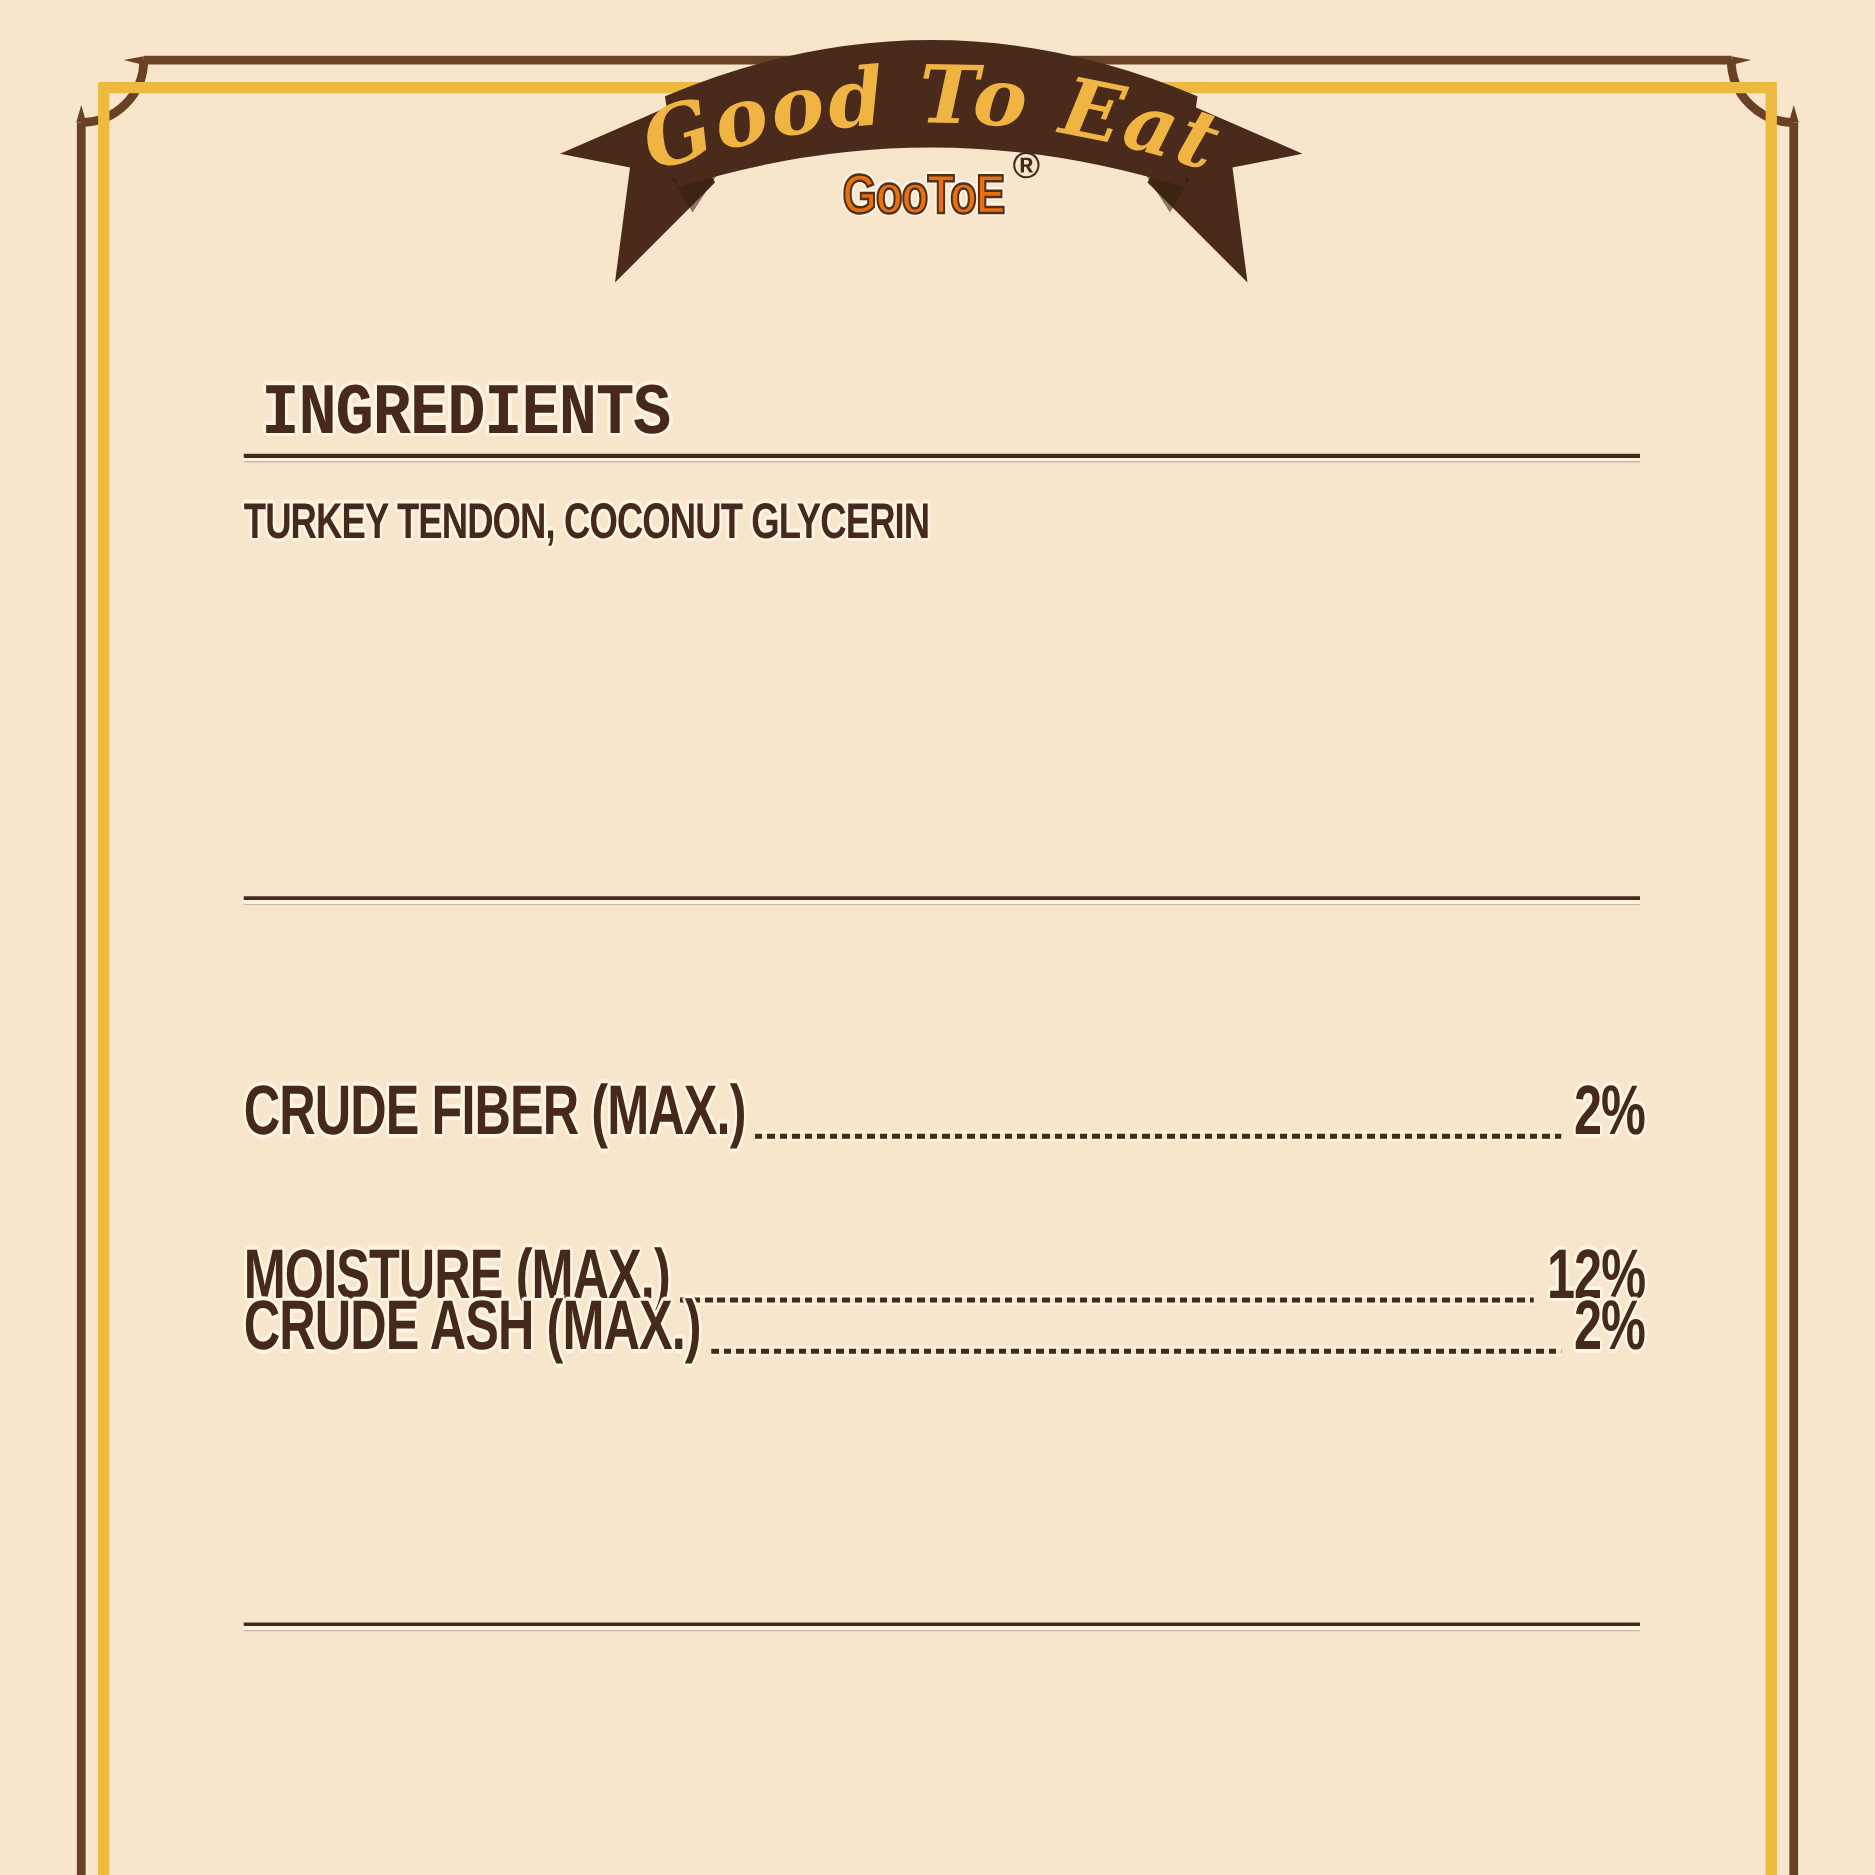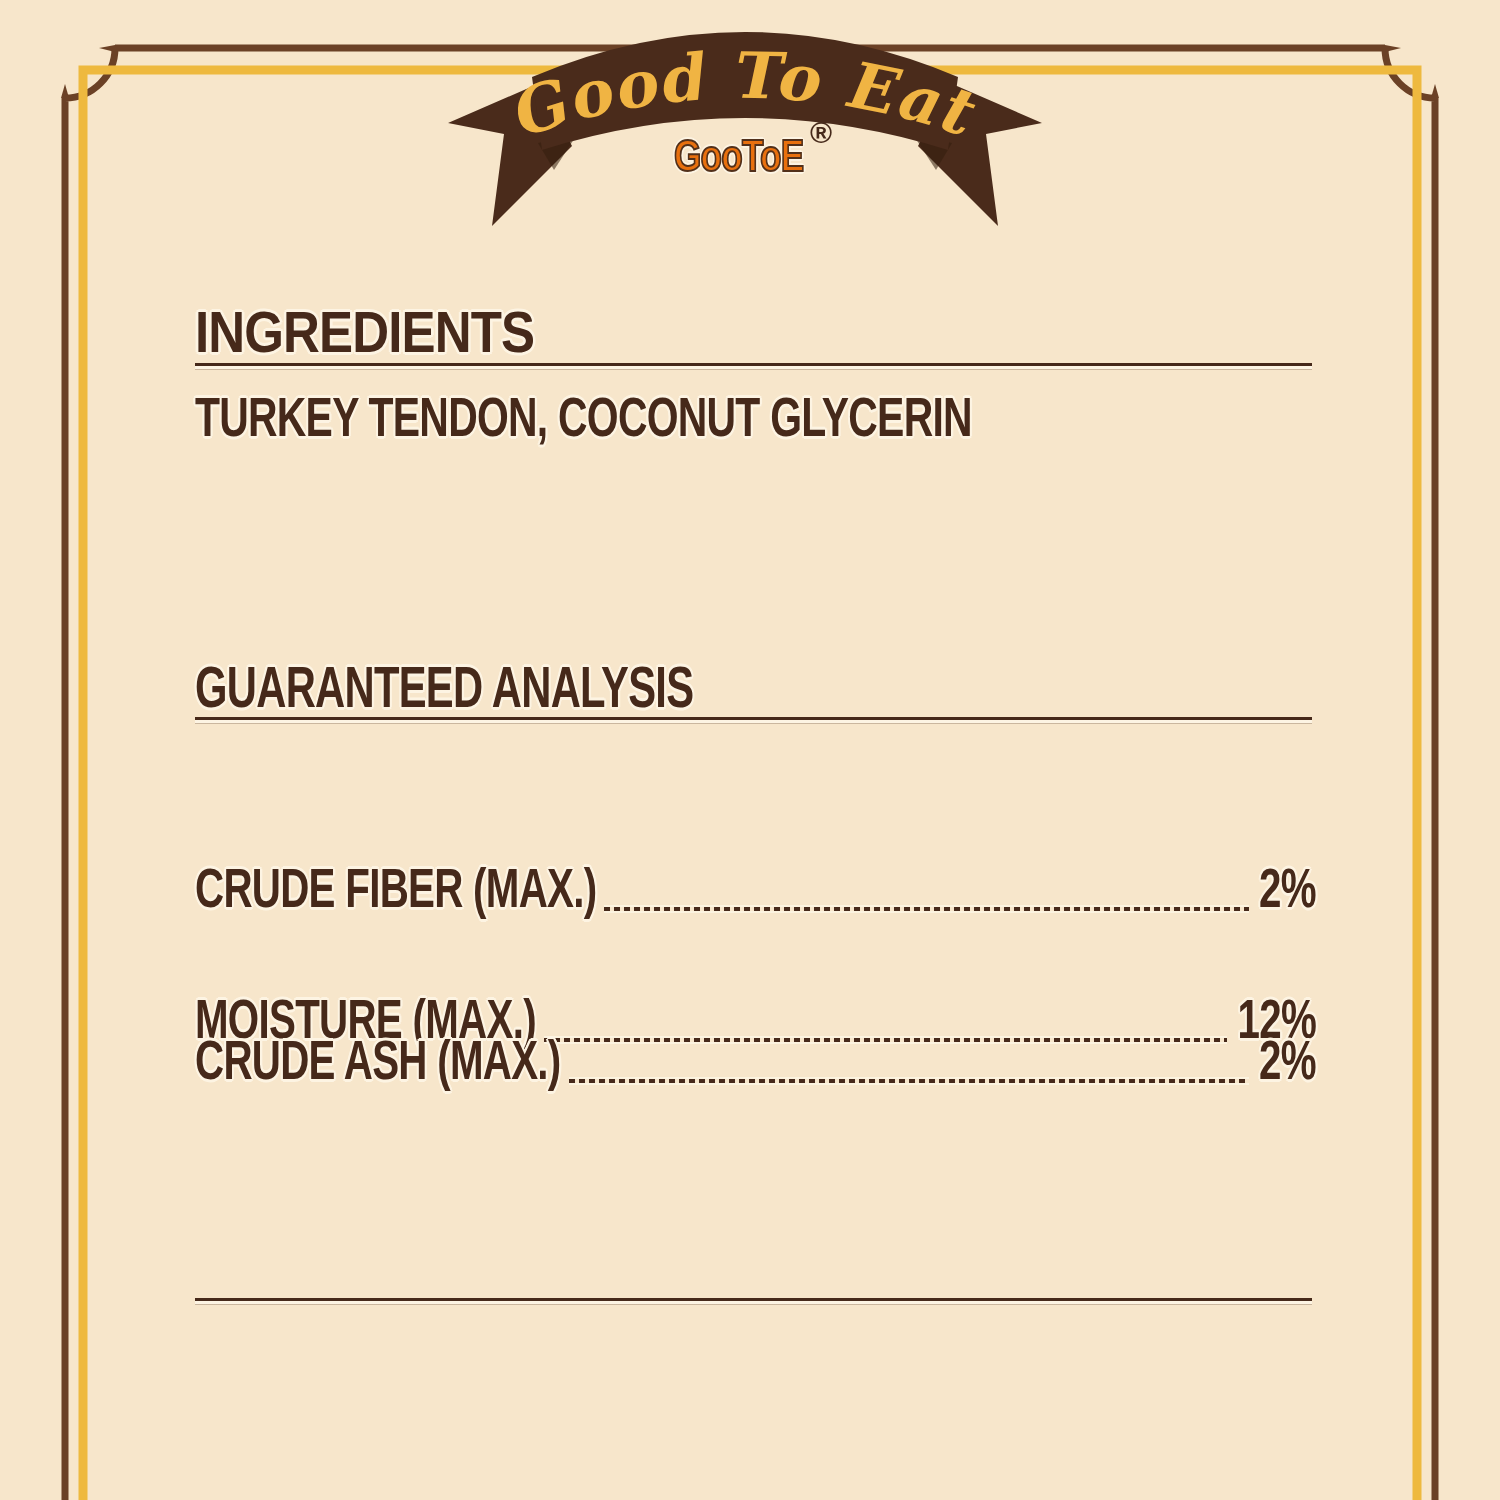--- a/index.html
+++ b/index.html
@@ -33,23 +33,23 @@
   .registered{position:absolute;left:810px;top:118px;z-index:3;font-size:30px;font-weight:bold;color:var(--ink);line-height:30px;}
 
   
   .halo-text{color:var(--ink);font-weight:bold;
     text-shadow:3px 0 0 var(--halo),-3px 0 0 var(--halo),0 3px 0 var(--halo),0 -3px 0 var(--halo),2px 2px 0 var(--halo),-2px -2px 0 var(--halo),2px -2px 0 var(--halo),-2px 2px 0 var(--halo);}
   .sx66{display:inline-block;transform:scaleX(.66);transform-origin:0 50%;}
   .sx72{display:inline-block;transform:scaleX(.72);transform-origin:0 50%;}
   .sx73{display:inline-block;transform:scaleX(.73);transform-origin:0 50%;}
   .sx88{display:inline-block;transform:scaleX(.88);transform-origin:0 50%;}
 
-  .heading{position:absolute;left:195px;z-index:3;font-size:58px;line-height:58px;letter-spacing:-1px;white-space:nowrap;}
+  .heading{position:absolute;left:209px;z-index:3;font-size:58px;line-height:58px;letter-spacing:-1px;white-space:nowrap;font-family:Liberation Mono, monospace;}
   .heading-note{position:absolute;left:400px;top:15px;font-size:40px;line-height:40px;letter-spacing:-1px;white-space:nowrap;transform-origin:0 50%;}
-  .bodyline{position:absolute;left:195px;z-index:3;font-size:56px;line-height:56px;letter-spacing:-1px;white-space:nowrap;}
+  .bodyline{position:absolute;left:195px;z-index:3;font-size:40px;line-height:56px;letter-spacing:-1px;white-space:nowrap;}
 
   .rule{position:absolute;left:195px;width:1117px;height:7px;z-index:3;
     background:linear-gradient(var(--ink) 0 3px, var(--halo) 3px 6px, rgba(70,41,26,.25) 6px 7px);}
 
   
   .ga-row{position:absolute;left:195px;width:1121px;height:56px;z-index:3;}
   .ga-label{font-size:56px;line-height:56px;letter-spacing:-1px;white-space:nowrap;}
   .ga-value{position:absolute;right:0;top:0;font-size:56px;line-height:56px;letter-spacing:-1px;white-space:nowrap;transform:scaleX(.72);transform-origin:100% 50%;}
   .leader{position:absolute;top:47px;height:4px;
     background:repeating-linear-gradient(90deg, var(--ink) 0 6px, transparent 6px 10px);
@@ -87,23 +87,20 @@
   <div class="registered">®</div>
 
   <div class="heading halo-text" style="top:303px">
     <span class="sx88">INGREDIENTS</span>
   </div>
   <div class="rule" style="top:363px"></div>
   <div class="bodyline halo-text" style="top:389px">
     <span class="sx73">TURKEY TENDON, COCONUT GLYCERIN</span>
   </div>
 
-  <div class="heading halo-text" style="top:658px">
-    <span class="sx72">GUARANTEED ANALYSIS</span>
-  </div>
   <div class="rule" style="top:717px"></div>
 
   <div class="ga-row" style="top:860px">
     <span class="ga-label halo-text sx72">CRUDE FIBER (MAX.)</span>
     <span class="leader" style="left: 409.422px; width: 644.743px;"></span>
     <span class="ga-value halo-text">2%</span>
   </div>
   <div class="ga-row" style="top:991px">
     <span class="ga-label halo-text sx72">MOISTURE (MAX.)</span>
     <span class="leader" style="left: 348.864px; width: 683.589px;"></span>

